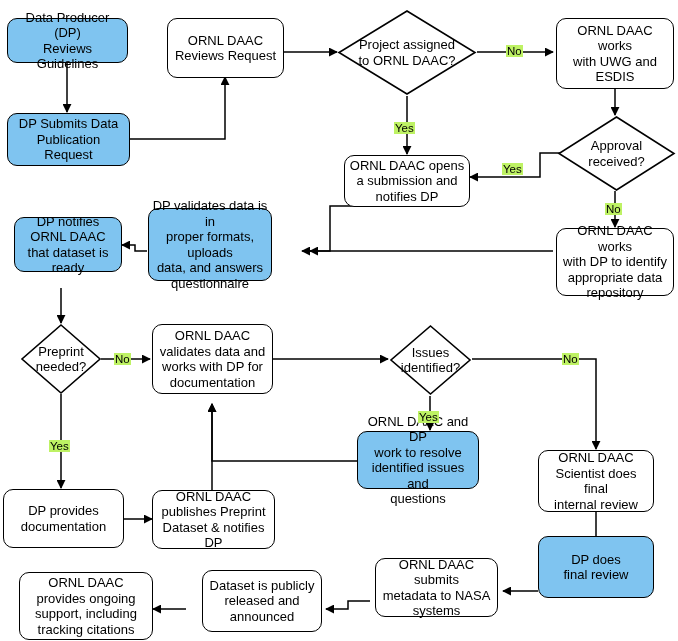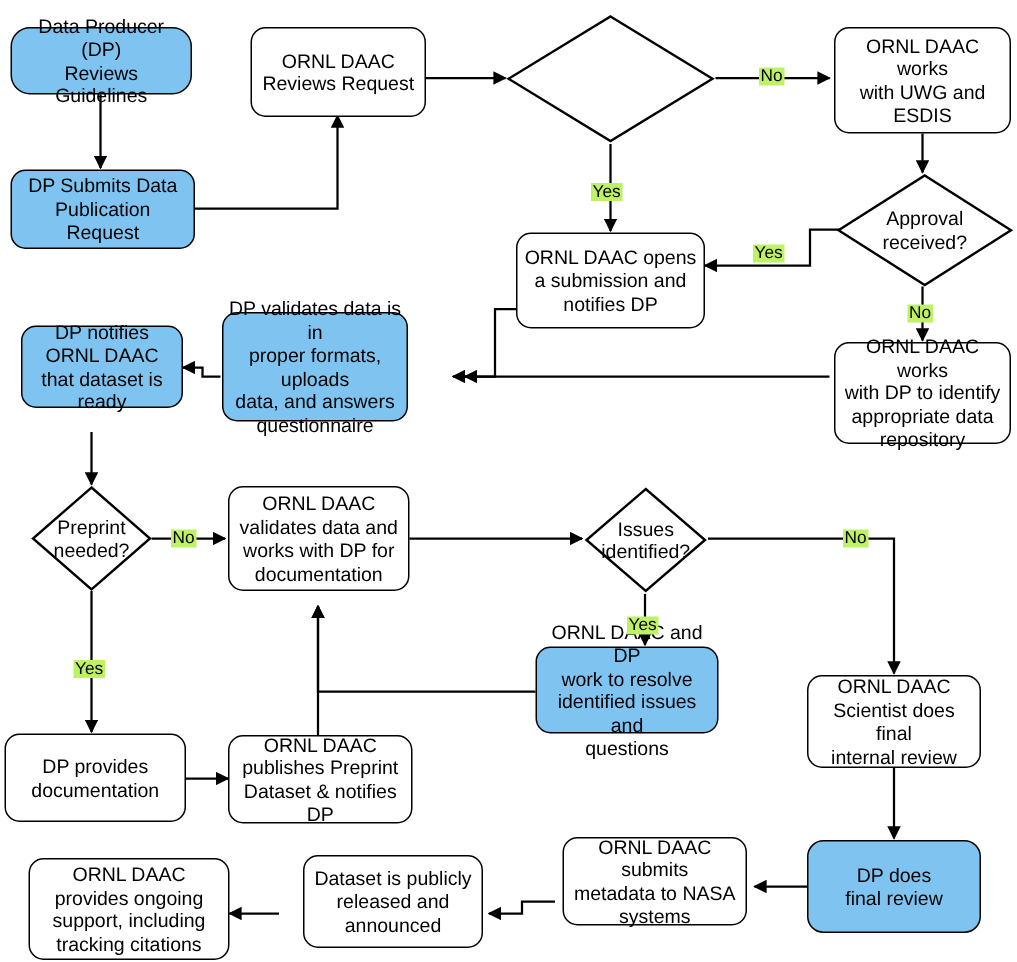--- a/index.html
+++ b/index.html
@@ -132,39 +132,41 @@
       <path d="M 124 519 L 152 519"></path>
 
       <path d="M 212 491 L 212 404"></path>
 
       <path d="M 370 601 L 348 601 L 348 609 L 326 609"></path>
 
       <path d="M 186 609 L 153 609"></path>
     </g>
   </svg>
 
-  <div class="node process blue" style="left:7px; top:18px; width:121px; height:45px;border-radius:13px;">
+  <div class="node process blue" style="left:7px; top:18px; width:121px; height:45px;">
     <span class="label">Data Producer (DP)
 Reviews Guidelines</span>
   </div>
 
   <div class="node process blue" style="left:7px; top:113px; width:123px; height:53px;">
     <span class="label">DP Submits Data
 Publication Request</span>
   </div>
 
   <div class="node process" style="left:167px; top:18px; width:117px; height:60px;">
     <span class="label">ORNL DAAC
 Reviews Request</span>
   </div>
 
   <div class="node decision" style="left:337px; top:9px; width:140px; height:87px;">
     <svg class="dia" viewBox="0 0 140 87" preserveAspectRatio="none">
       <polygon points="70,2 138,43.5 70,85 2,43.5" fill="#ffffff" stroke="#000000" stroke-width="1.6"></polygon>
     </svg>
+    <span class="label">Project assigned
+to ORNL DAAC?</span>
   </div>
 
   <div class="node process" style="left:556px; top:18px; width:118px; height:71px;">
     <span class="label">ORNL DAAC works
 with UWG and
 ESDIS</span>
   </div>
 
   <div class="node decision" style="left:557px; top:115px; width:119px; height:77px;">
     <svg class="dia" viewBox="0 0 119 77" preserveAspectRatio="none">
@@ -174,21 +176,21 @@
 received?</span>
   </div>
 
   <div class="node process" style="left:556px; top:228px; width:118px; height:68px;">
     <span class="label">ORNL DAAC works
 with DP to identify
 appropriate data
 repository</span>
   </div>
 
-  <div class="node process" style="left:344px; top:155px; width:126px; height:64px;">
+  <div class="node process" style="left:344px; top:155px; width:126px; height:52px;">
     <span class="label">ORNL DAAC opens
 a submission and
 notifies DP</span>
   </div>
 
   <div class="node process blue" style="left:148px; top:208px; width:124px; height:73px;">
     <span class="label">DP validates data is in
 proper formats, uploads
 data, and answers
 questionnaire</span>
@@ -230,21 +232,21 @@
 identified issues and
 questions</span>
   </div>
 
   <div class="node process" style="left:538px; top:450px; width:116px; height:62px;">
     <span class="label">ORNL DAAC
 Scientist does final
 internal review</span>
   </div>
 
-  <div class="node process blue" style="left:538px; top:560px; width:116px; height:62px;border-radius:11px;">
+  <div class="node process blue" style="left:538px; top:536px; width:116px; height:62px;">
     <span class="label">DP does
 final review</span>
   </div>
 
   <div class="node process" style="left:3px; top:489px; width:121px; height:59px;">
     <span class="label">DP provides
 documentation</span>
   </div>
 
   <div class="node process" style="left:152px; top:490px; width:123px; height:59px;">

